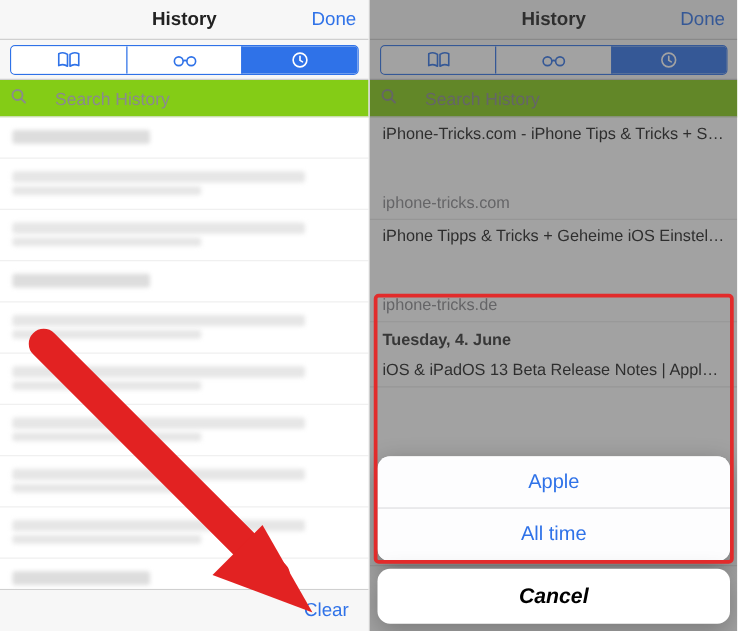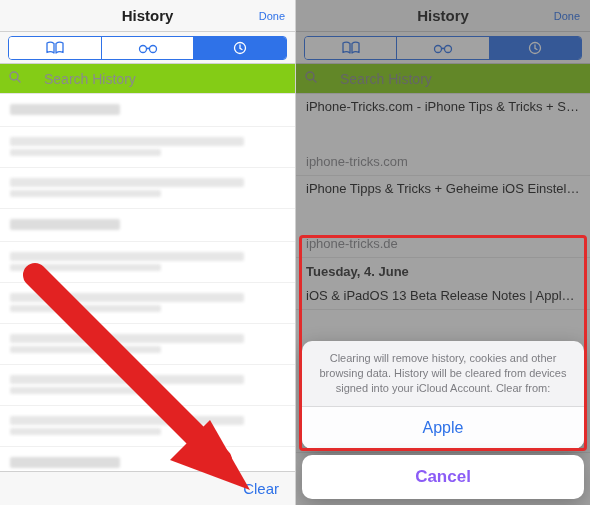--- a/index.html
+++ b/index.html
@@ -37,21 +37,21 @@
     justify-content: center;
     position: relative;
     background: #f7f7f7;
     border-bottom: 1px solid #d0d0d0;
   }
   .navbar .title { font-weight: 600; font-size: 15px; color: #222; }
   .navbar .done {
     position: absolute;
     right: 10px;
     color: #2f72e8;
-    font-size: 11px;
+    font-size: 15px;
   }
   
   .segbar {
     height: 32px;
     padding: 4px 8px;
     background: #f7f7f7;
     border-bottom: 1px solid #d0d0d0;
   }
   .segcontrol {
     display: flex;
@@ -192,22 +192,23 @@
   .cancelbtn {
     margin-top: 6px;
     background: #fff;
     border-radius: 10px;
     height: 44px;
     display: flex;
     align-items: center;
     justify-content: center;
     font-size: 17px;
     font-weight: 600;
-    color: #8b5cf6;
+    color: #000000;
     box-shadow: 0 6px 20px rgba(0,0,0,0.25);
+    font-style: italic;
   }
   .redframe {
     position: absolute;
     border: 3px solid #e22b2b;
     border-radius: 4px;
     pointer-events: none;
   }
   .redframe.options {
     left: 3px;
     right: 3px;
@@ -380,21 +381,21 @@
       <div style="height:180px"></div>
       <div class="row" style="position:absolute; bottom:52px; left:0; right:0;">
         <div class="rt">iTunes Match abonnieren – Apple Support</div>
       </div>
     </div>
 
     <div class="dim"></div>
 
     <div class="sheetwrap">
       <div class="sheet">
-        <div class="msg">Clearing will remove history, cookies and other browsing data. History will be cleared from devices signed into your iCloud Account. Clear from:</div>
         <div class="opt">Apple</div>
+        <div class="opt">All time</div>
       </div>
       <div class="cancelbtn">Cancel</div>
     </div>
 
     <div class="redframe options"></div>
   </div>
 </div>
 
 </body></html>

